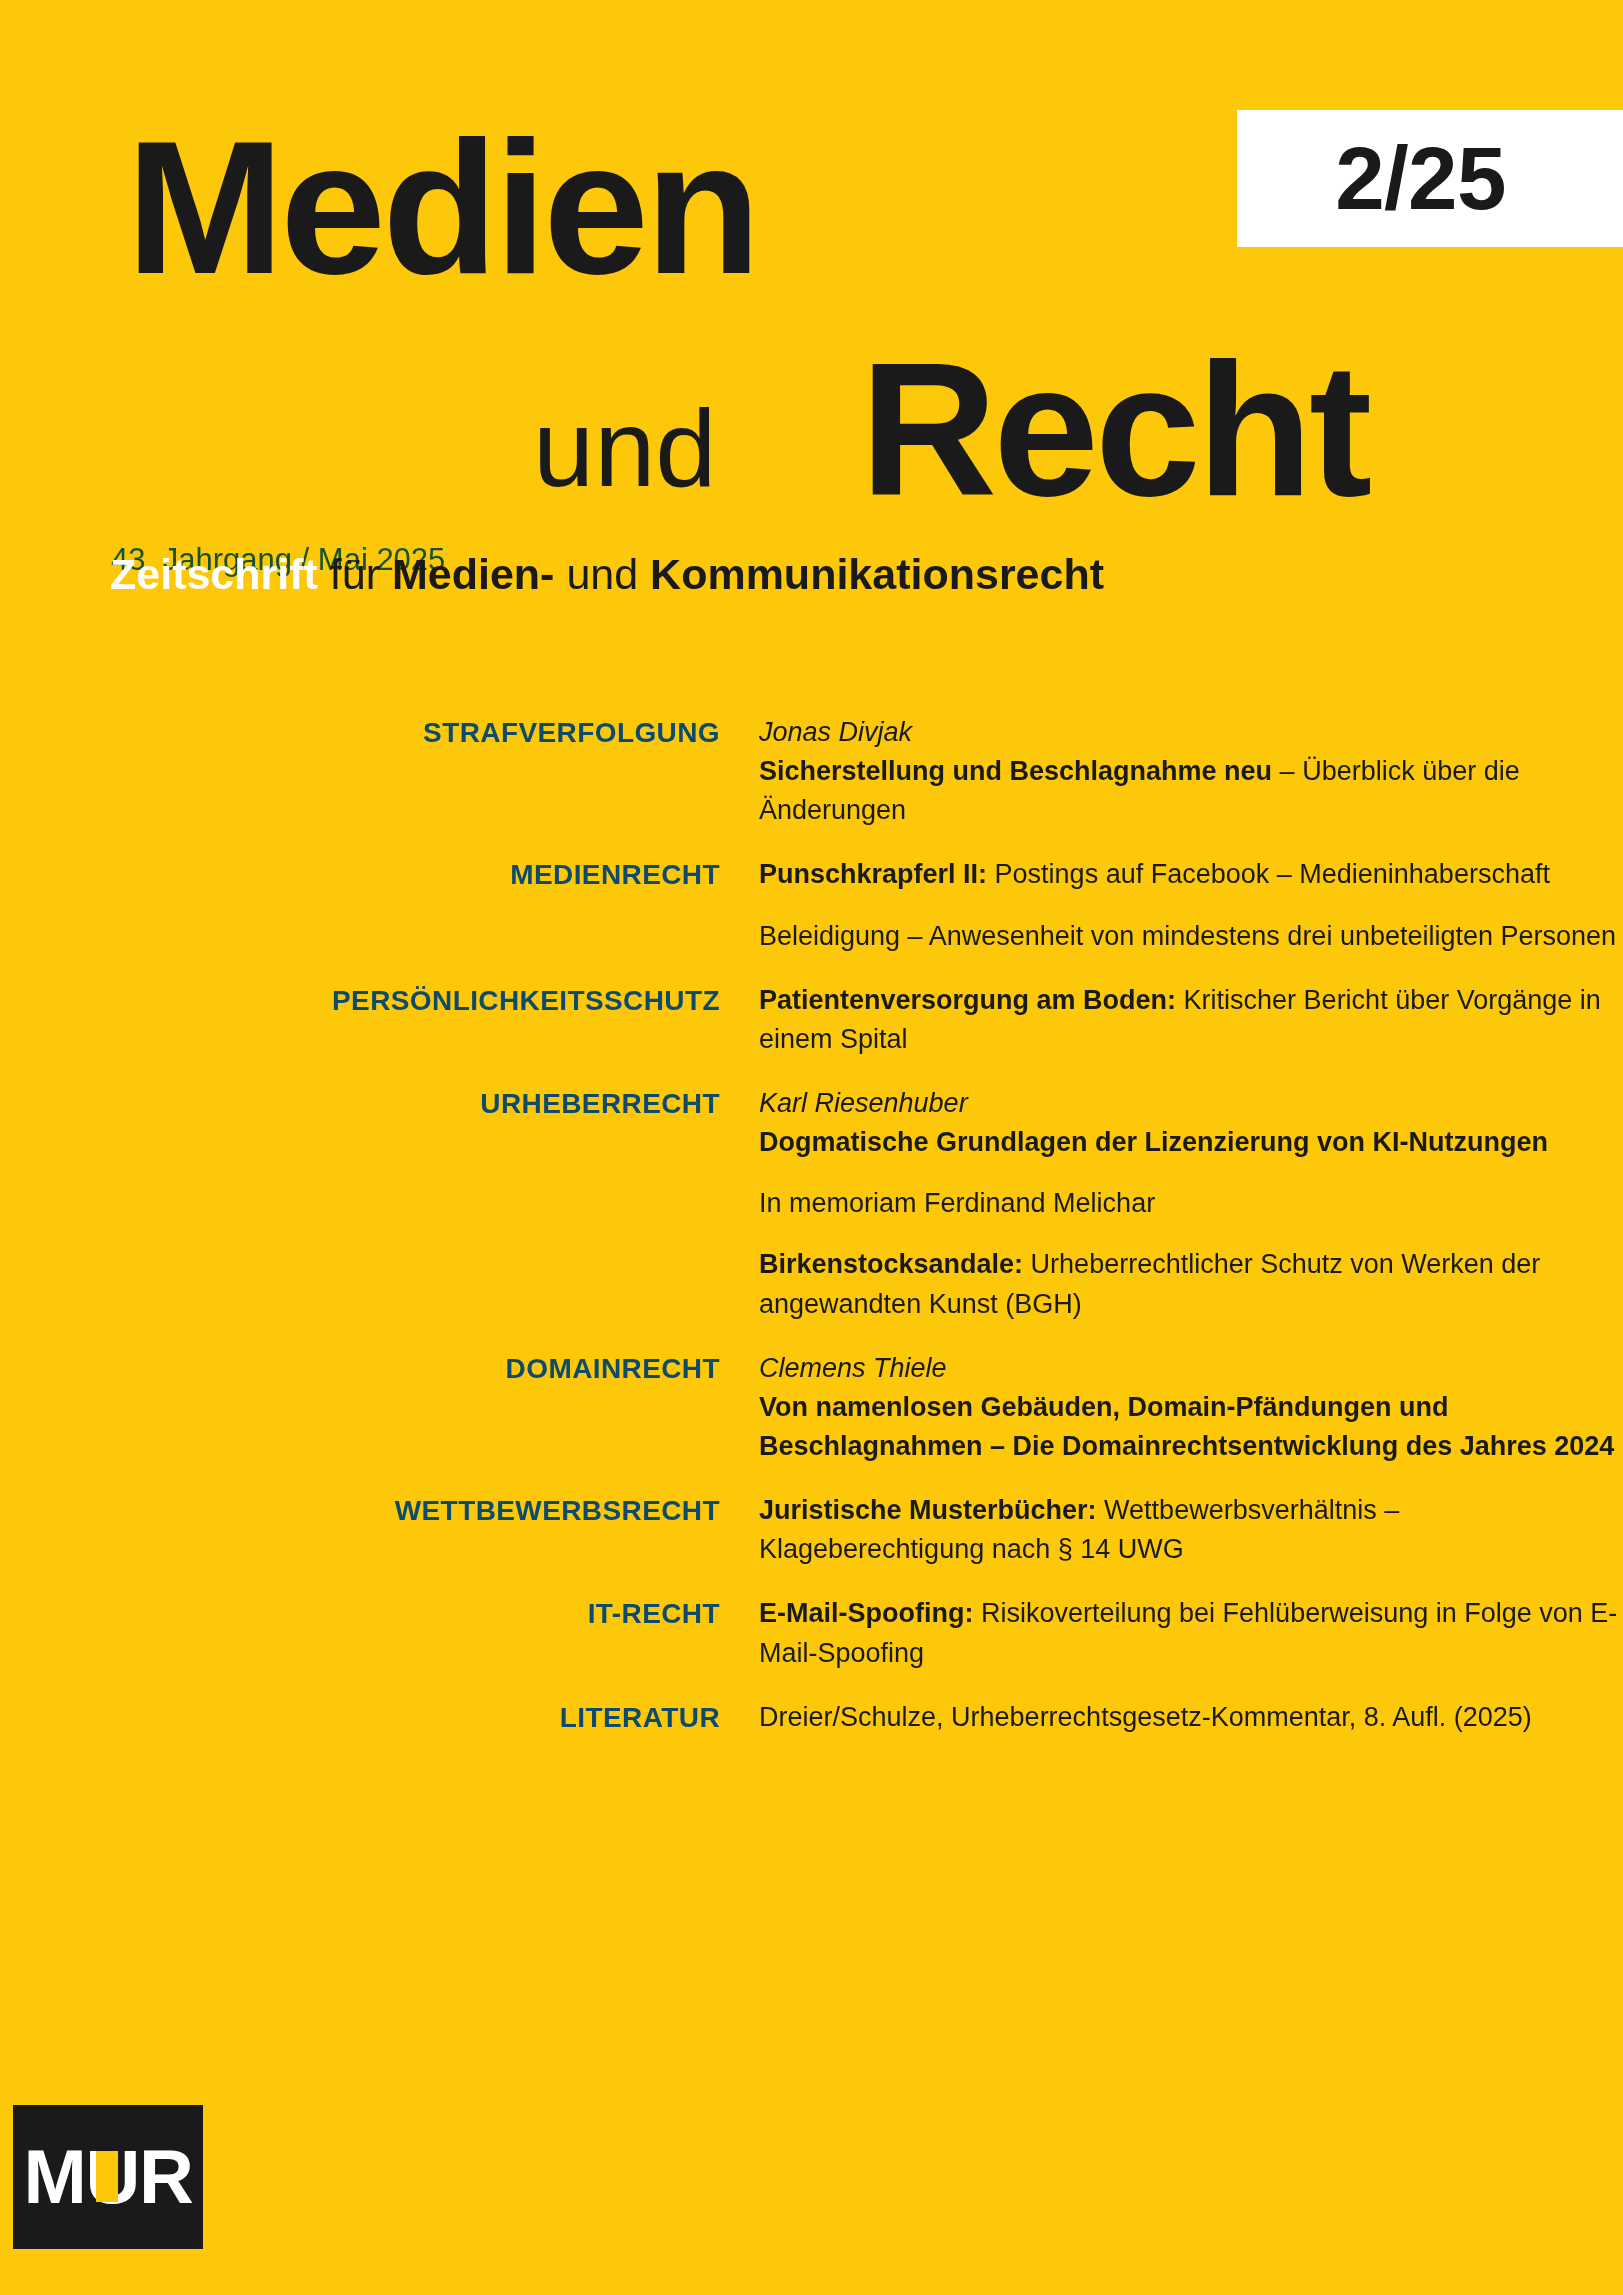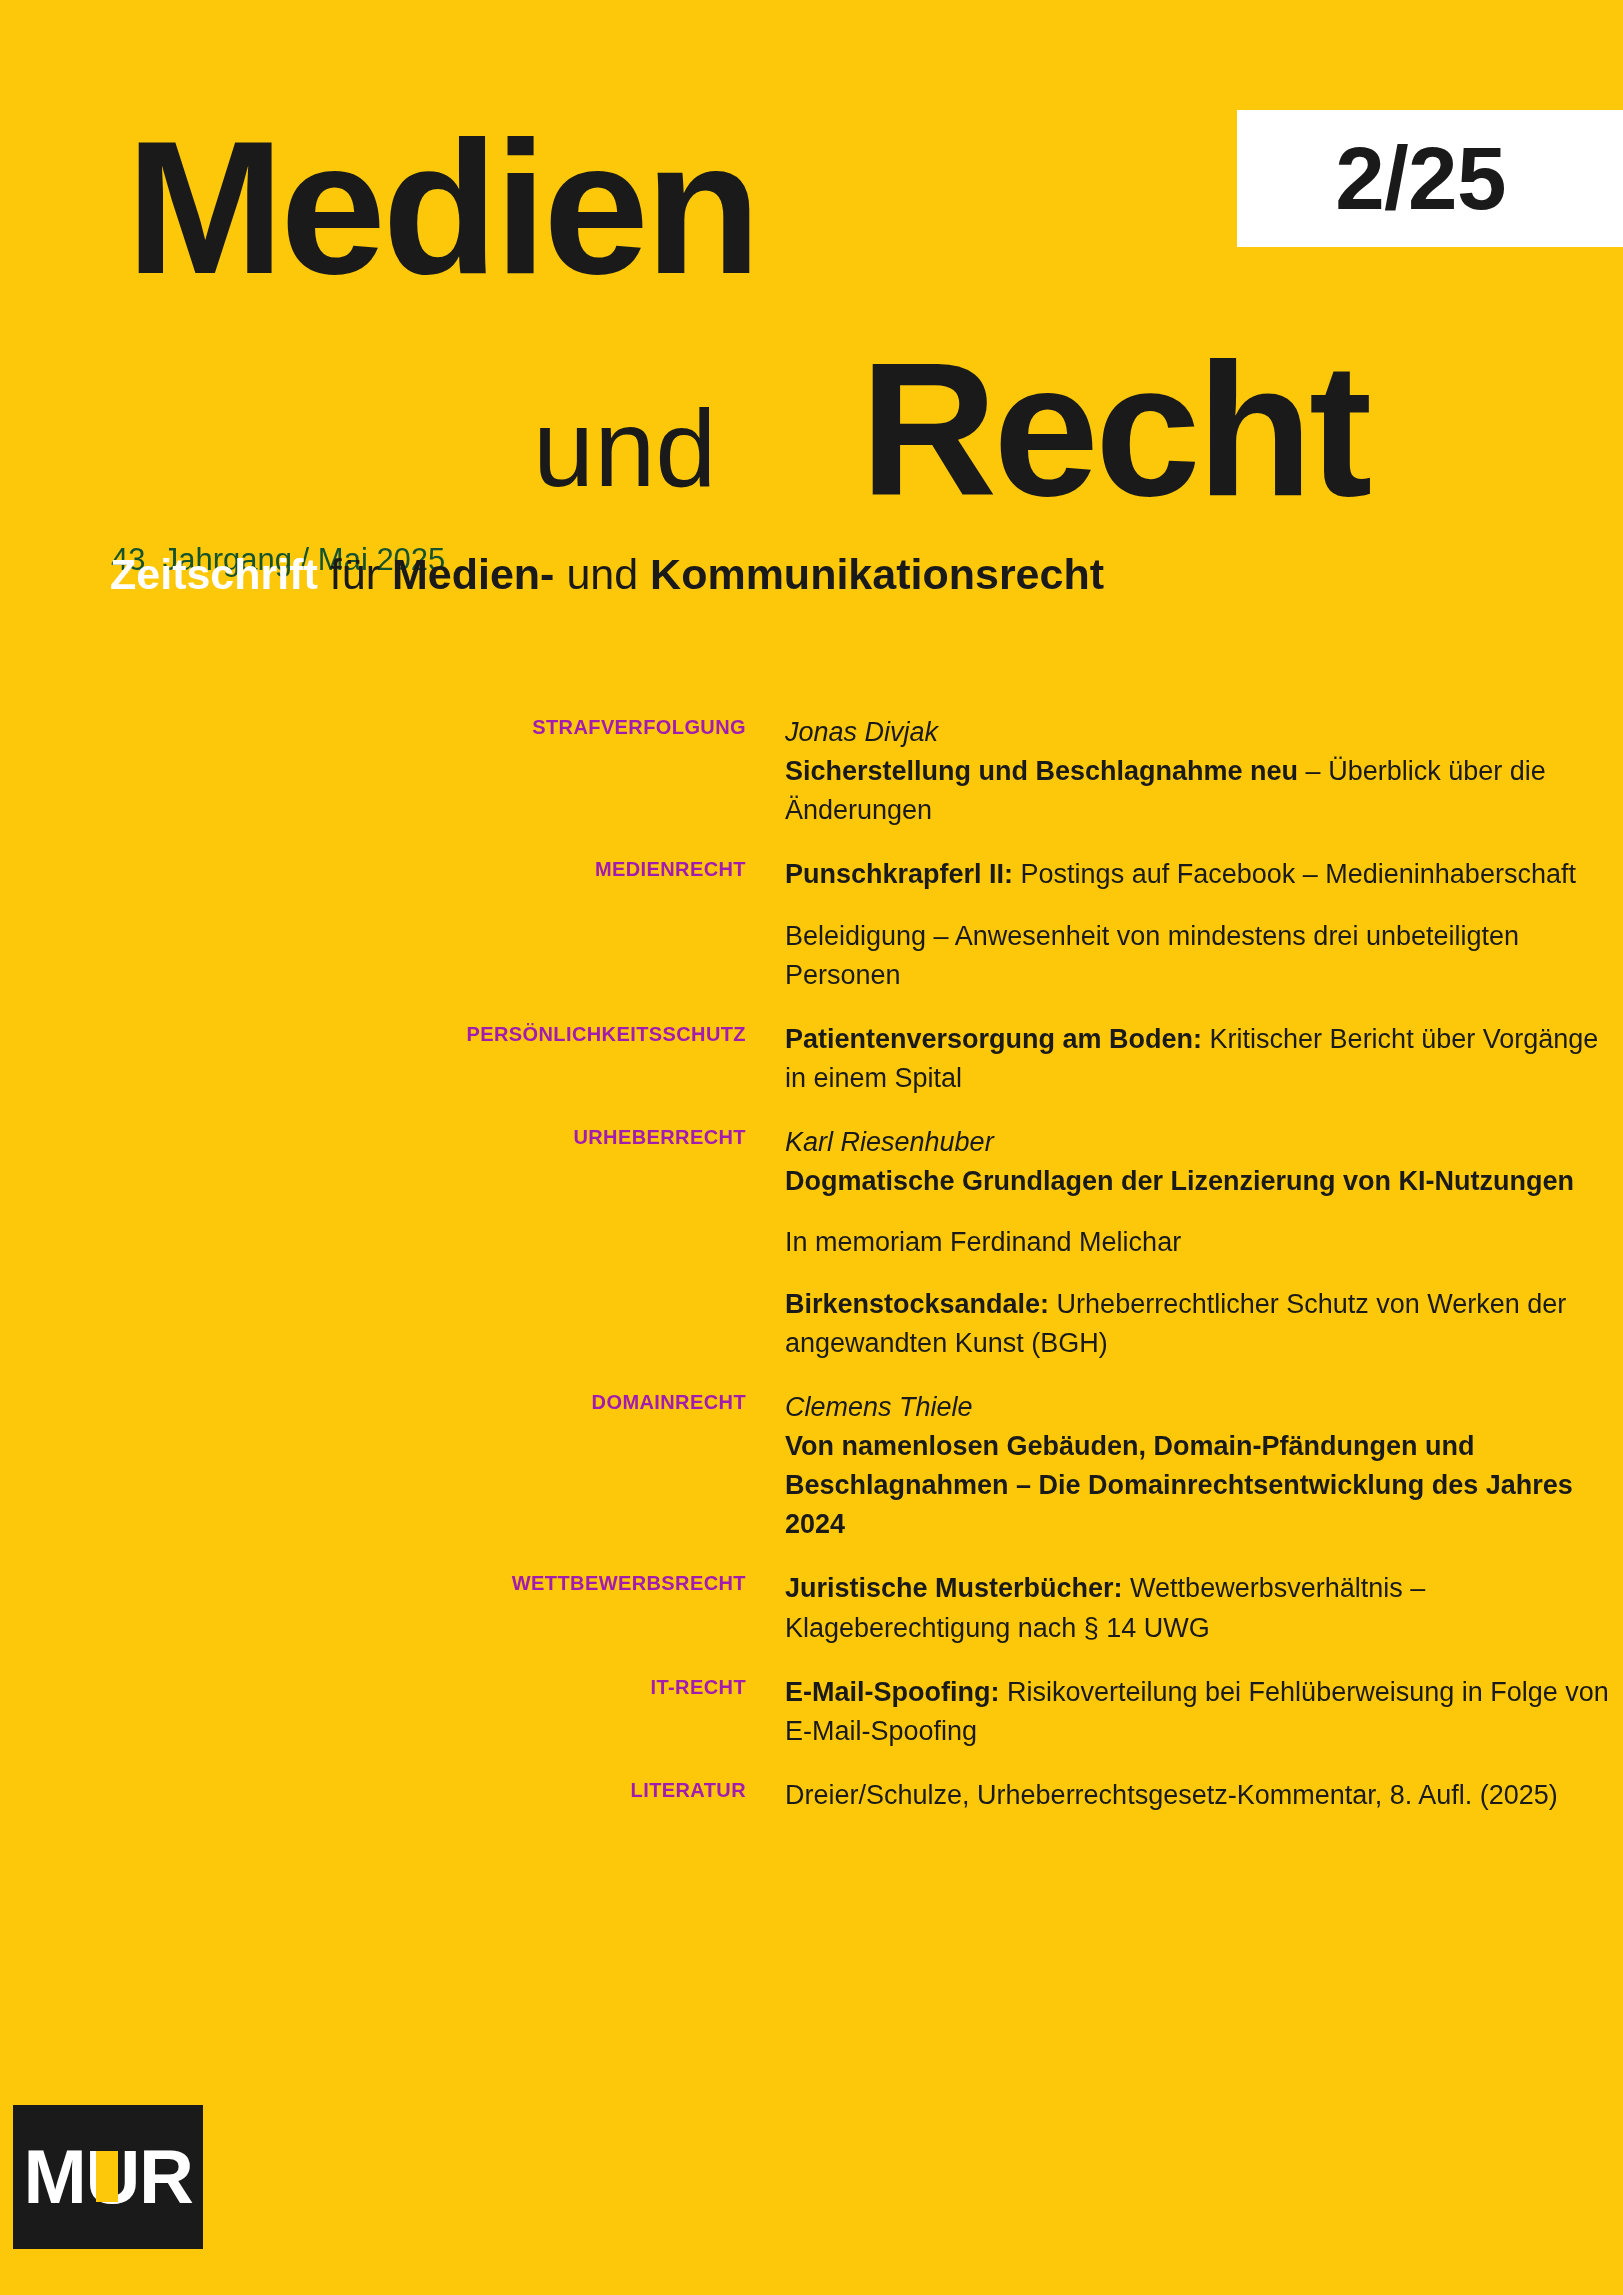--- a/index.html
+++ b/index.html
@@ -112,27 +112,26 @@
   }
   .entry {
     display: flex;
     width: 1623px;
     margin-bottom: 25px;
   }
   .entry-label {
     width: 720px;
     text-align: right;
     padding-right: 0px;
-    font-size: 20px;
+    font-size: 28px;
     font-weight: bold;
     letter-spacing: 0.4px;
-    color: #a21caf;
+    color: #0c4a6e;
     line-height: 1.45;
     flex: 0 0 720px;
-    padding-left: 26px;
   }
   .entry-body {
     flex: 1;
     padding-left: 39px;
     font-size: 27px;
     color: #1A1A1A;
     line-height: 1.45;
   }
   .para { margin-bottom: 22px; }
   .para:last-child { margin-bottom: 0; }

